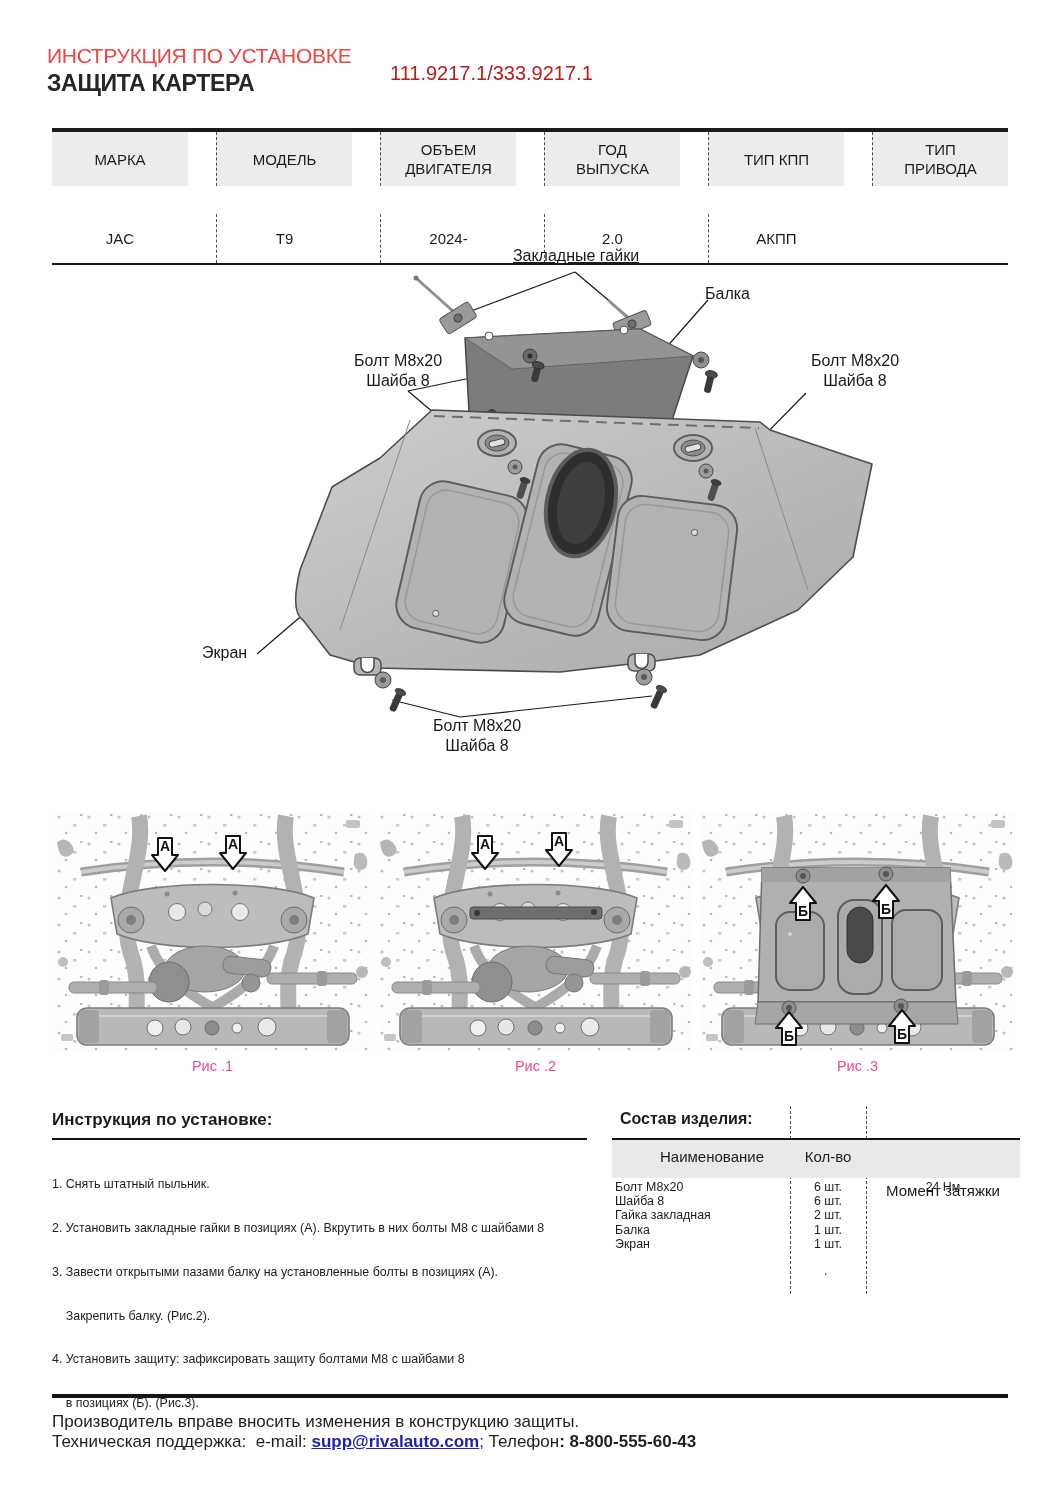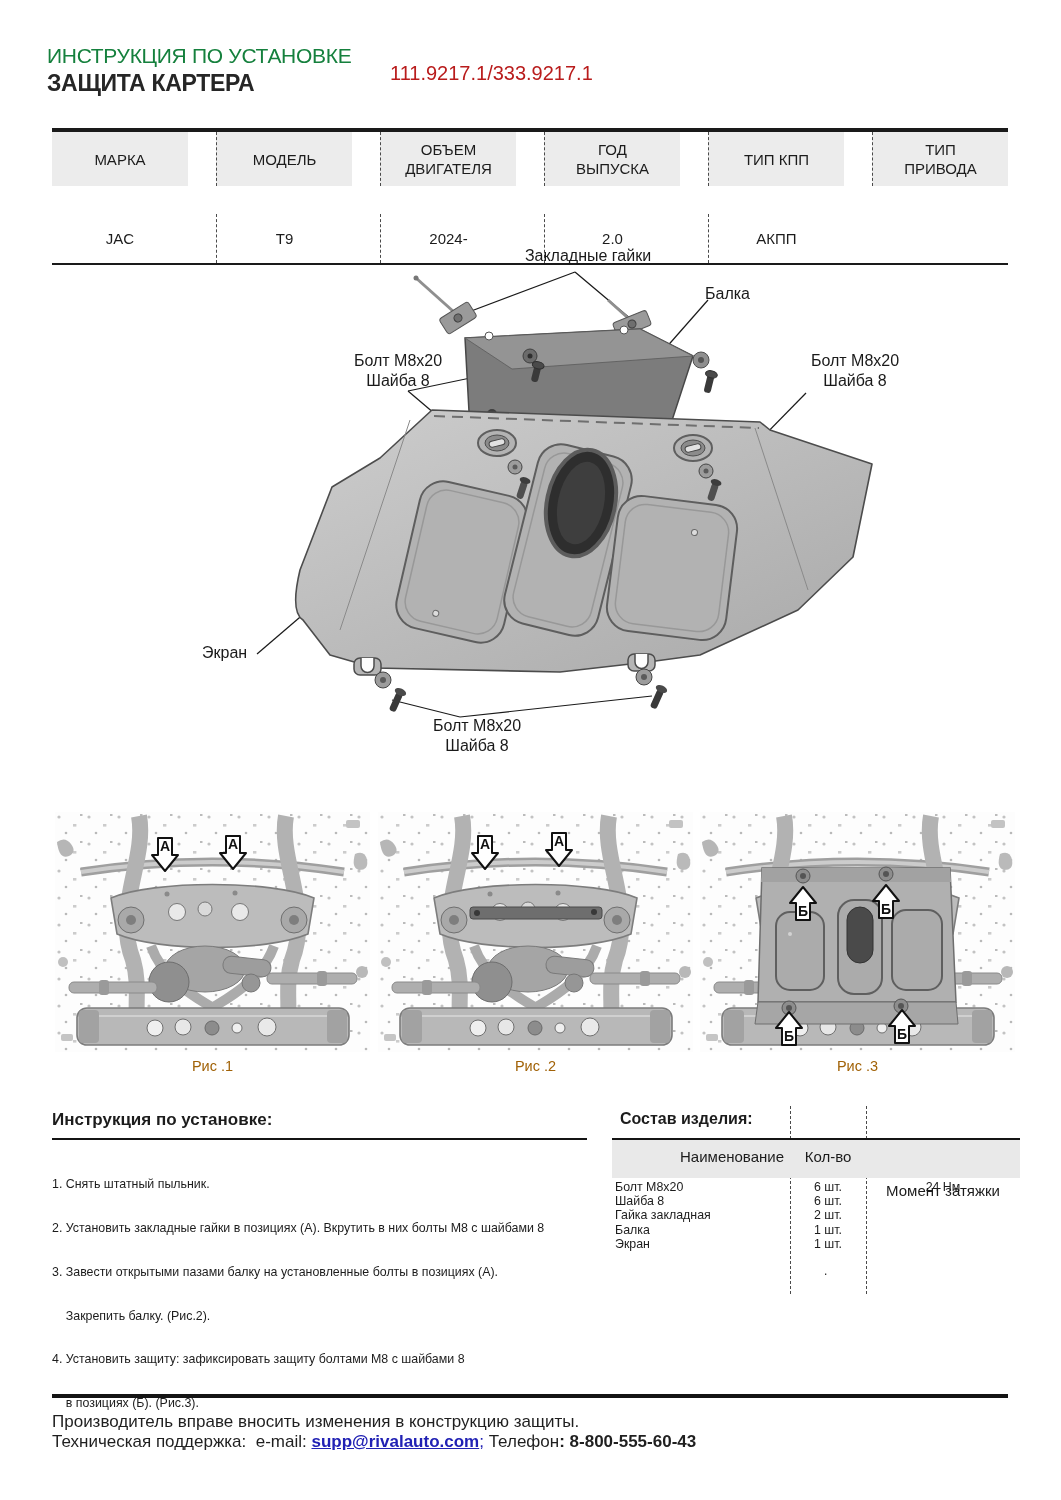--- a/index.html
+++ b/index.html
@@ -1,34 +1,34 @@
 <!DOCTYPE html>
 <html><head>
 <meta charset="utf-8">
 <style>
   html,body{margin:0;padding:0;background:#ffffff;}
   .page{position:relative;width:1061px;height:1500px;background:#fff;overflow:hidden;
         font-family:"Liberation Sans","DejaVu Sans",sans-serif;color:#1c1c1c;}
   .abs{position:absolute;}
   
-  .title1{left:47px;top:44px;font-size:21px;letter-spacing:-0.3px;color:#15803d;}
+  .title1{left:47px;top:44px;font-size:21px;letter-spacing:-0.3px;color:#ef4444;}
   .title2{left:47px;top:70px;font-size:23px;font-weight:bold;letter-spacing:-0.3px;color:#262626;}
   .partnum{left:390px;top:62px;width:320px;text-align:left;font-size:20px;font-weight:normal;color:#b91c1c;}
   
   .vtable{left:52px;top:128px;width:956px;border-top:4px solid #1a1a1a;border-bottom:2px solid #1a1a1a;
           display:grid;grid-template-columns:repeat(6,1fr);grid-template-rows:54px 49px;gap:28px;}
   .vcell{display:flex;align-items:center;justify-content:center;text-align:center;
          font-size:15px;line-height:19px;white-space:pre-line;border-left:1px dashed #4a4a4a;}
   .vcell.first{border-left:none;}
   .vhead{background:#ececec;}
   
   .dlabel{font-size:16px;line-height:20px;color:#1a1a1a;}
   .center{text-align:center;}
   
-  .figcap{top:1058px;width:315px;text-align:center;font-size:14.5px;color:#a16207;}
+  .figcap{top:1058px;width:315px;text-align:center;font-size:14.5px;color:#ec4899;}
   
   .instr-title{left:52px;top:1110px;font-size:17px;font-weight:bold;}
   .instr-rule{left:52px;top:1138px;width:535px;height:2px;background:#141414;}
   .instr-lines{left:52px;top:1148px;font-size:12.4px;line-height:14.6px;white-space:pre;}
   
   .parts{left:612px;top:1106px;width:408px;height:190px;}
   .parts .title{position:absolute;left:8px;top:4px;font-size:16px;font-weight:bold;}
   .pdash{position:absolute;top:0;height:188px;border-left:1.5px dashed #4a4a4a;}
   .ptop{position:absolute;left:0;top:32px;width:408px;height:2px;background:#141414;}
   .phead{position:absolute;left:0;top:34px;width:408px;height:38px;background:#e9e9e9;}
@@ -191,21 +191,21 @@
         <rect x="-3.5" y="-10" width="7" height="20" rx="3" fill="#393939"></rect>
         <ellipse cy="-11" rx="6" ry="3.5" fill="#4a4a4a"></ellipse>
       </g>
       <g transform="translate(517,449) rotate(24)">
         <rect x="-3.5" y="-10" width="7" height="20" rx="3" fill="#393939"></rect>
         <ellipse cy="-11" rx="6" ry="3.5" fill="#4a4a4a"></ellipse>
       </g>
     </g>
   </svg>
 
-  <div class="abs dlabel center" style="left:468px;top:246px;width:240px;">Закладные гайки</div>
+  <div class="abs dlabel center" style="left:456px;top:246px;width:240px;text-decoration:underline;">Закладные гайки</div>
   <div class="abs dlabel" style="left:705px;top:284px;">Балка</div>
   <div class="abs dlabel center" style="left:317px;top:351px;width:162px;">
     <div>Болт М8х20</div>
     <div>Шайба 8</div>
   </div>
   <div class="abs dlabel center" style="left:774px;top:351px;width:162px;">
     <div>Болт М8х20</div>
     <div>Шайба 8</div>
   </div>
   <div class="abs dlabel" style="left:202px;top:643px;">Экран</div>
@@ -349,21 +349,21 @@
     <div>    в позициях (Б). (Рис.3).</div>
     
   </div>
 
   <div class="abs parts">
     <div class="title">Состав изделия:</div>
     <div class="pdash" style="left:178px;"></div>
     <div class="pdash" style="left:254px;"></div>
     <div class="ptop"></div>
     <div class="phead"></div>
-    <div class="phcell" style="left:0;width:172px;text-align:right;">Наименование</div>
+    <div class="phcell" style="left:0;width:172px;text-align:left;padding-left:48px;">Наименование</div>
     <div class="phcell" style="left:178px;width:76px;text-align:center;">Кол-во</div>
     <div class="phcell" style="left:254px;width:154px;text-align:center;margin-top:34px;">Момент затяжки</div>
     <div class="prow-col" style="left:3px;width:172px;">
       <div>Болт М8х20</div>
       <div>Шайба 8</div>
       <div>Гайка закладная</div>
       <div>Балка</div>
       <div>Экран</div>
     </div>
     <div class="prow-col" style="left:178px;width:76px;text-align:center;">

